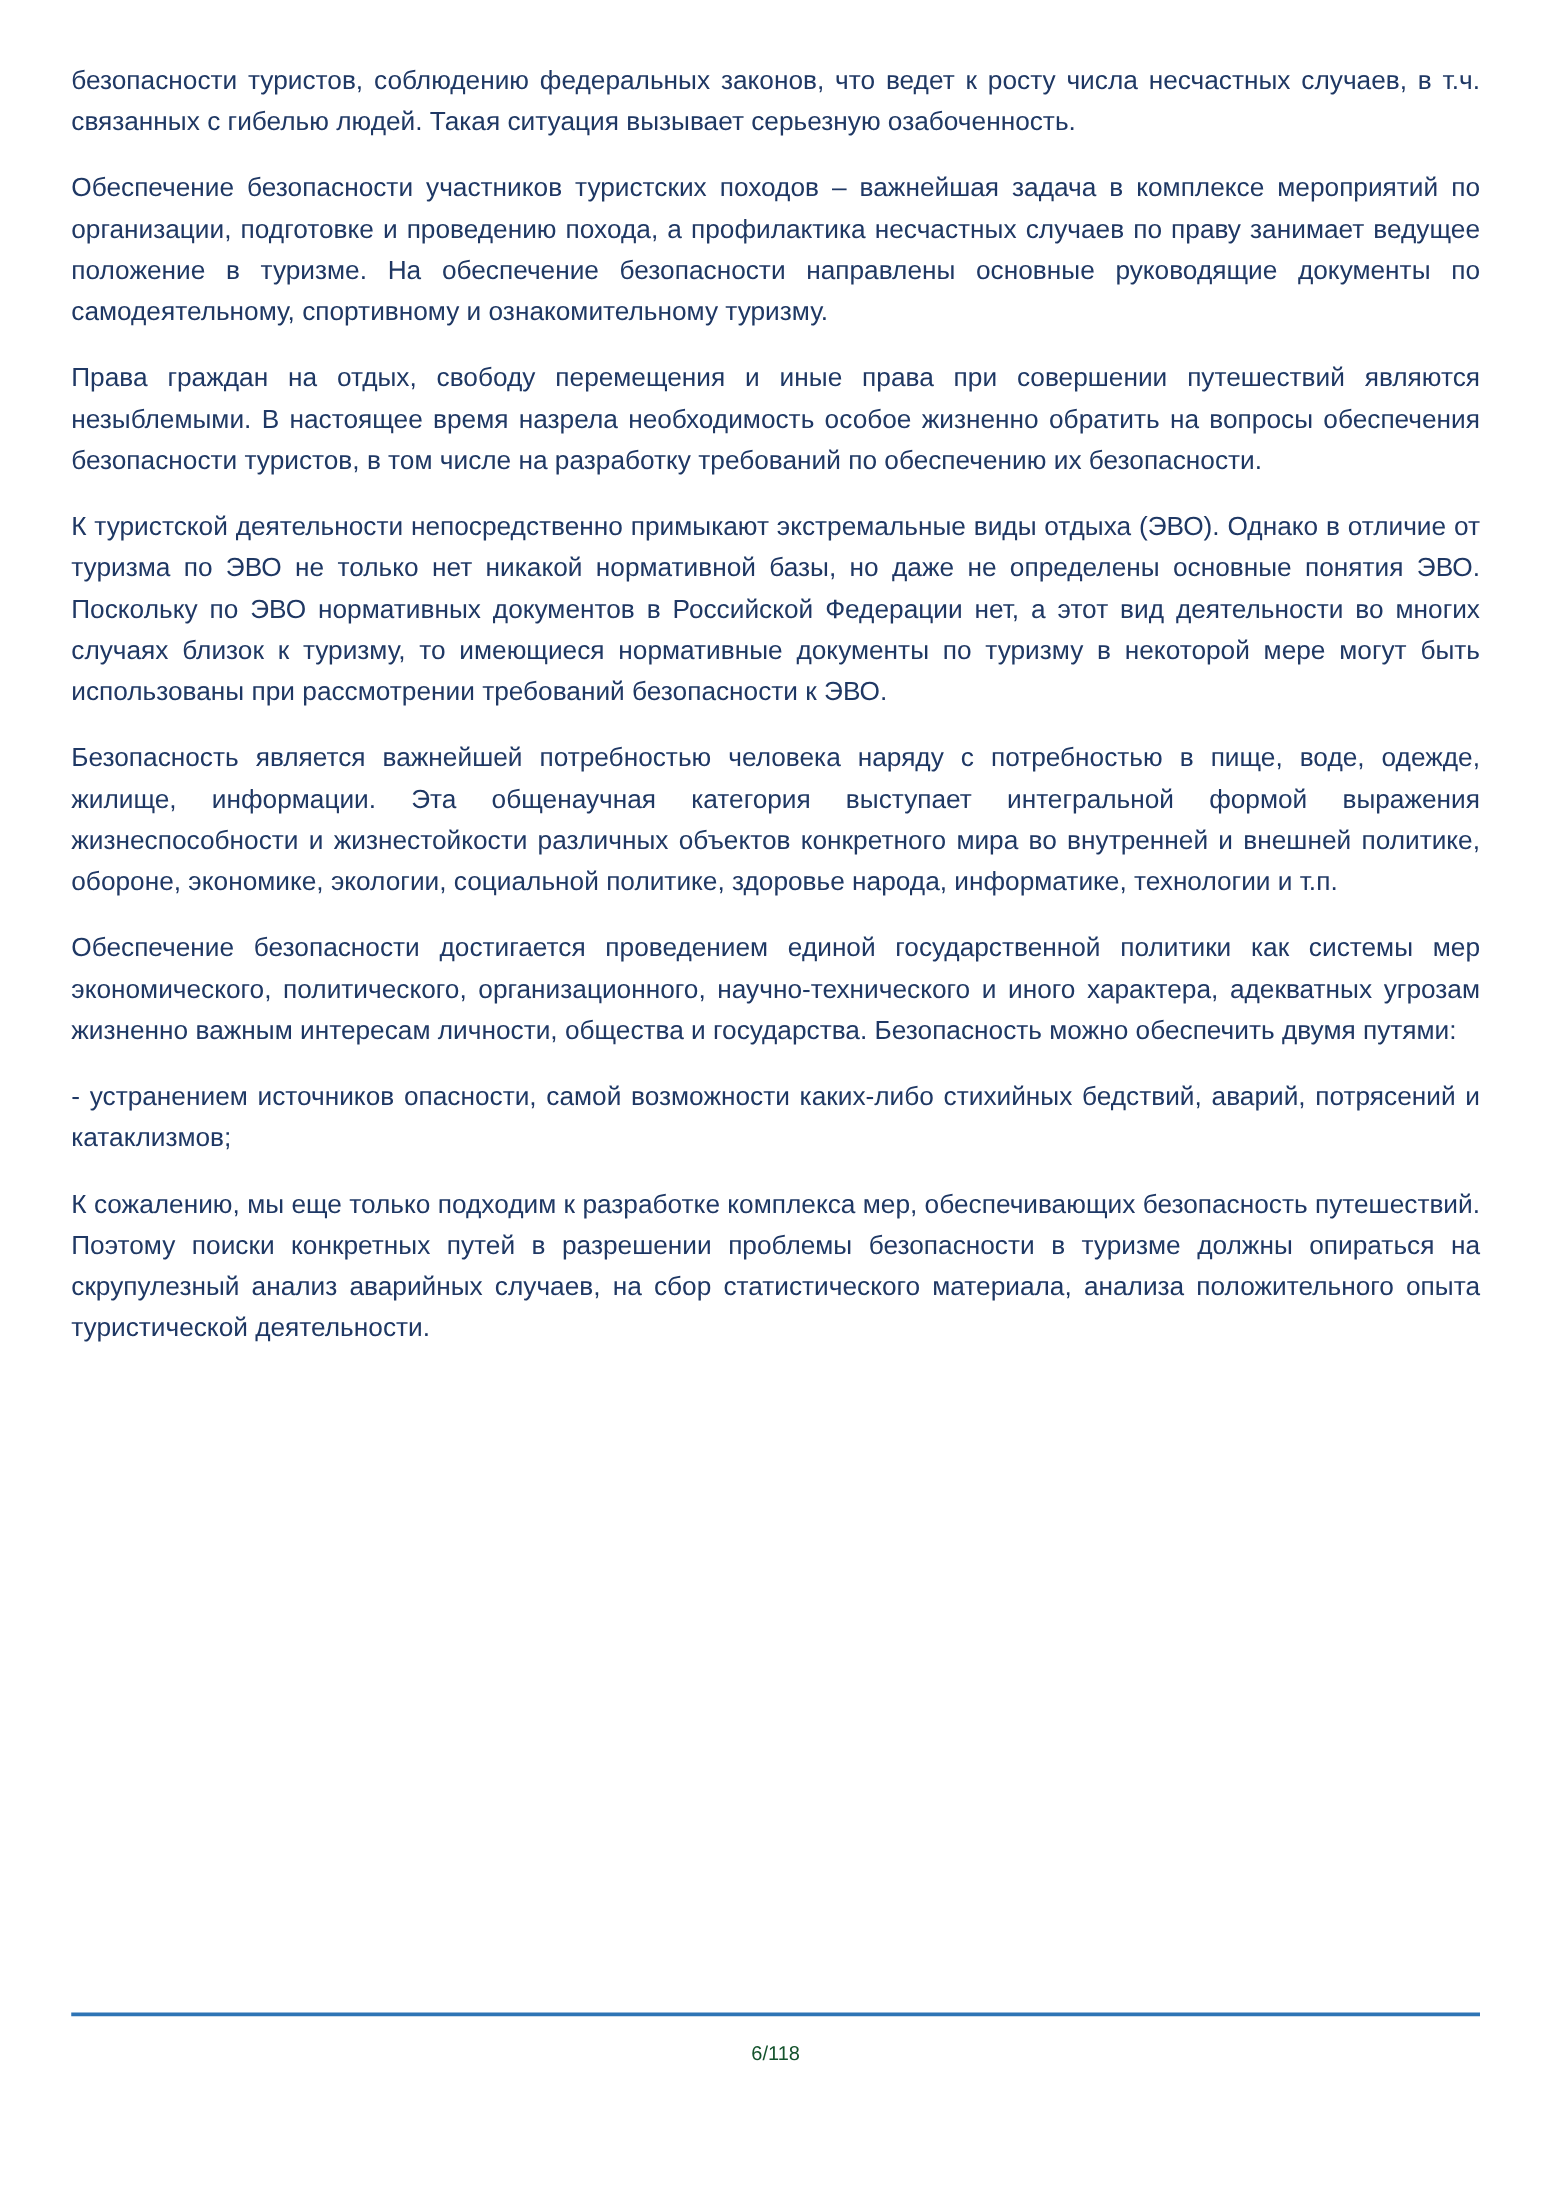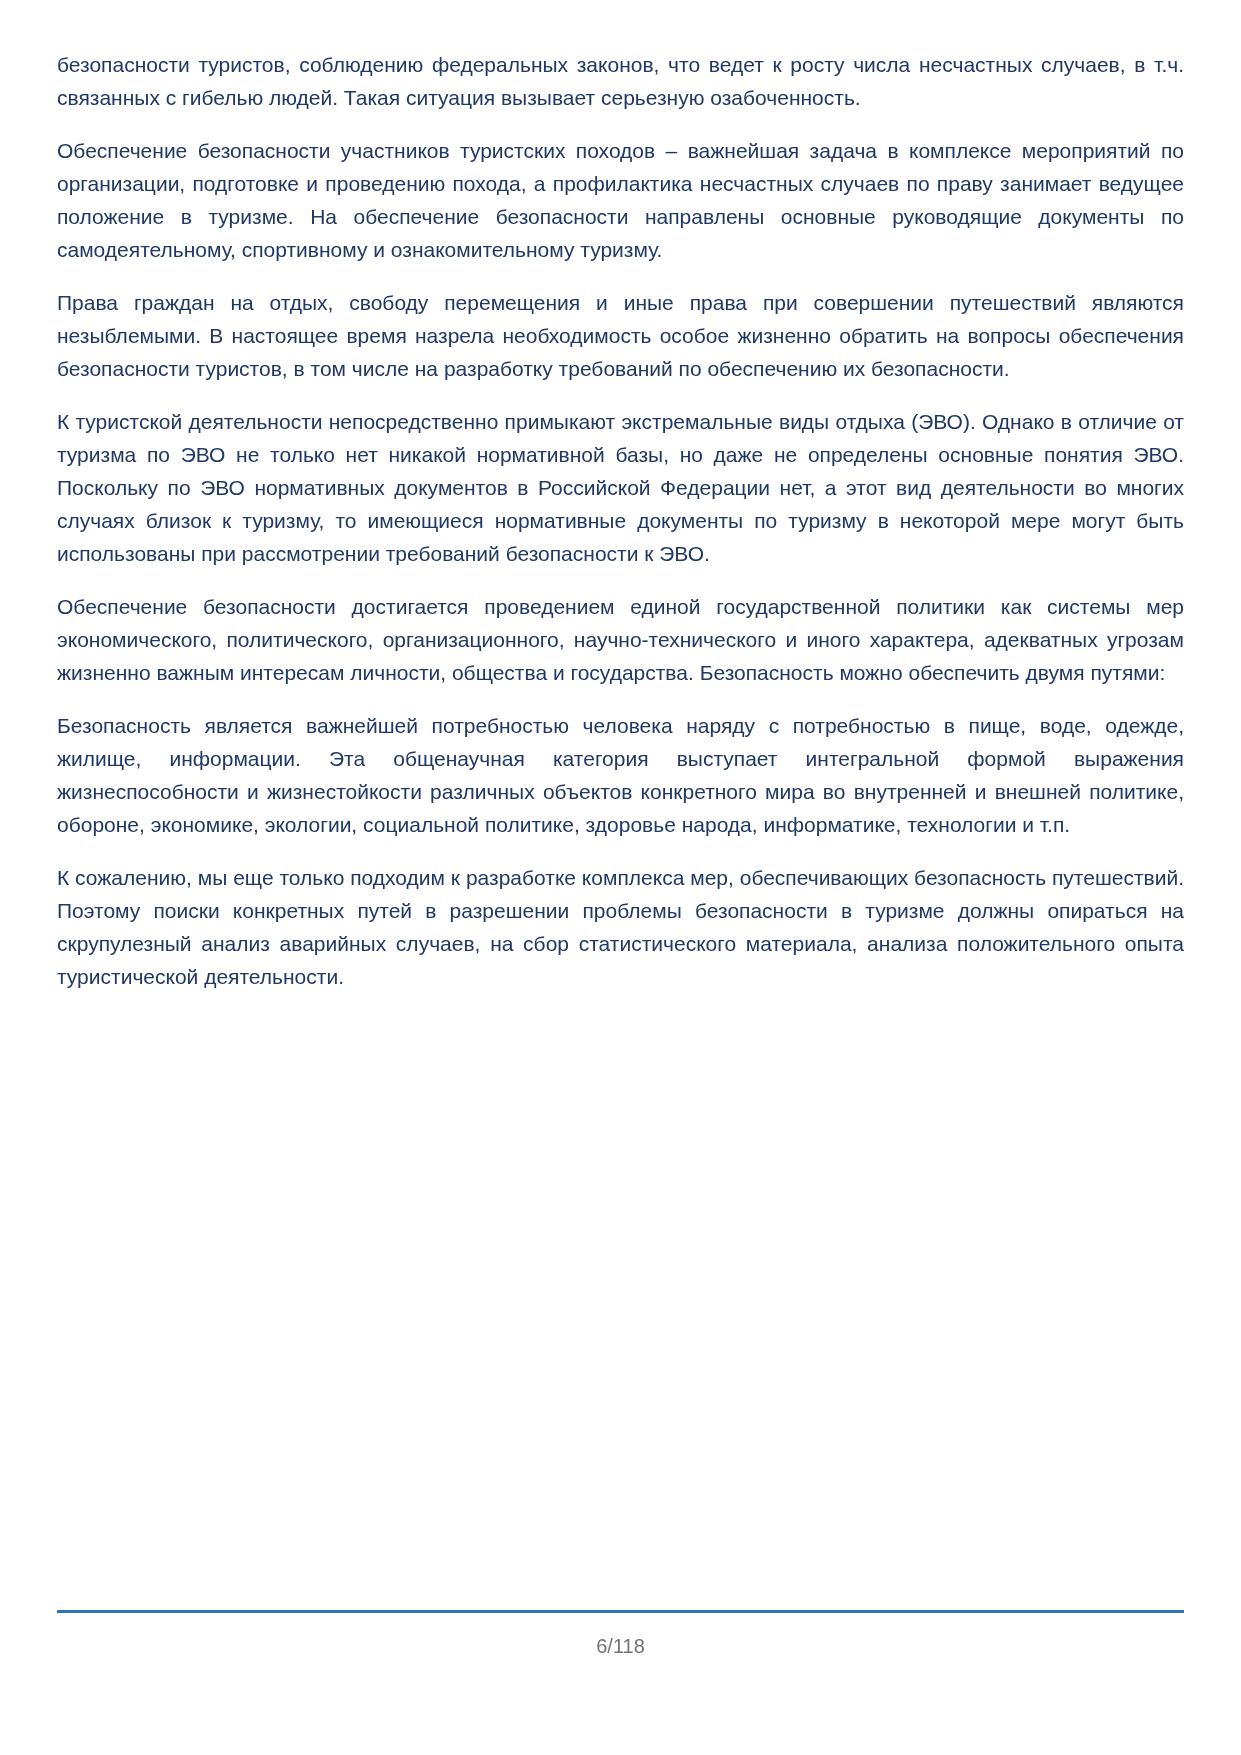--- a/index.html
+++ b/index.html
@@ -37,35 +37,36 @@
     height: 145px;
   }
   .footer-divider {
     height: 3px;
     background: #2e74b5;
     margin-top: 0;
   }
   .page-number {
     margin-top: 22px;
     text-align: center;
-    color: #737373;
-    font-size: 20px;
+    color: #14532d;
+    font-size: 16px;
   }
 </style>
 </head>
 <body>
 
 <div class="page">
   <div class="content">
     <p>безопасности туристов, соблюдению федеральных законов, что ведет к росту числа несчастных случаев, в т.ч. связанных с гибелью людей. Такая ситуация вызывает серьезную озабоченность.</p>
     <p>Обеспечение безопасности участников туристских походов – важнейшая задача в комплексе мероприятий по организации, подготовке и проведению похода, а профилактика несчастных случаев по праву занимает ведущее положение в туризме. На обеспечение безопасности направлены основные руководящие документы по самодеятельному, спортивному и ознакомительному туризму.</p>
     <p>Права граждан на отдых, свободу перемещения и иные права при совершении путешествий являются незыблемыми. В настоящее время назрела необходимость особое жизненно обратить на вопросы обеспечения безопасности туристов, в том числе на разработку требований по обеспечению их безопасности.</p>
     <p>К туристской деятельности непосредственно примыкают экстремальные виды отдыха (ЭВО). Однако в отличие от туризма по ЭВО не только нет никакой нормативной базы, но даже не определены основные понятия ЭВО. Поскольку по ЭВО нормативных документов в Российской Федерации нет, а этот вид деятельности во многих случаях близок к туризму, то имеющиеся нормативные документы по туризму в некоторой мере могут быть использованы при рассмотрении требований безопасности к ЭВО.</p>
+    <p>Безопасность является важнейшей потребностью человека наряду с потребностью в пище, воде, одежде, жилище, информации. Эта общенаучная категория выступает интегральной формой выражения жизнеспособности и жизнестойкости различных объектов конкретного мира во внутренней и внешней политике, обороне, экономике, экологии, социальной политике, здоровье народа, информатике, технологии и т.п.</p>
     <p>Обеспечение безопасности достигается проведением единой государственной политики как системы мер экономического, политического, организационного, научно-технического и иного характера, адекватных угрозам жизненно важным интересам личности, общества и государства. Безопасность можно обеспечить двумя путями:</p>
-    <p>Безопасность является важнейшей потребностью человека наряду с потребностью в пище, воде, одежде, жилище, информации. Эта общенаучная категория выступает интегральной формой выражения жизнеспособности и жизнестойкости различных объектов конкретного мира во внутренней и внешней политике, обороне, экономике, экологии, социальной политике, здоровье народа, информатике, технологии и т.п.</p>
+    <p>- устранением источников опасности, самой возможности каких-либо стихийных бедствий, аварий, потрясений и катаклизмов;</p>
     <p>К сожалению, мы еще только подходим к разработке комплекса мер, обеспечивающих безопасность путешествий. Поэтому поиски конкретных путей в разрешении проблемы безопасности в туризме должны опираться на скрупулезный анализ аварийных случаев, на сбор статистического материала, анализа положительного опыта туристической деятельности.</p>
   </div>
 
   <div class="footer">
     <div class="footer-divider"></div>
     <div class="page-number">6/118</div>
   </div>
 </div>
 
 </body></html>

